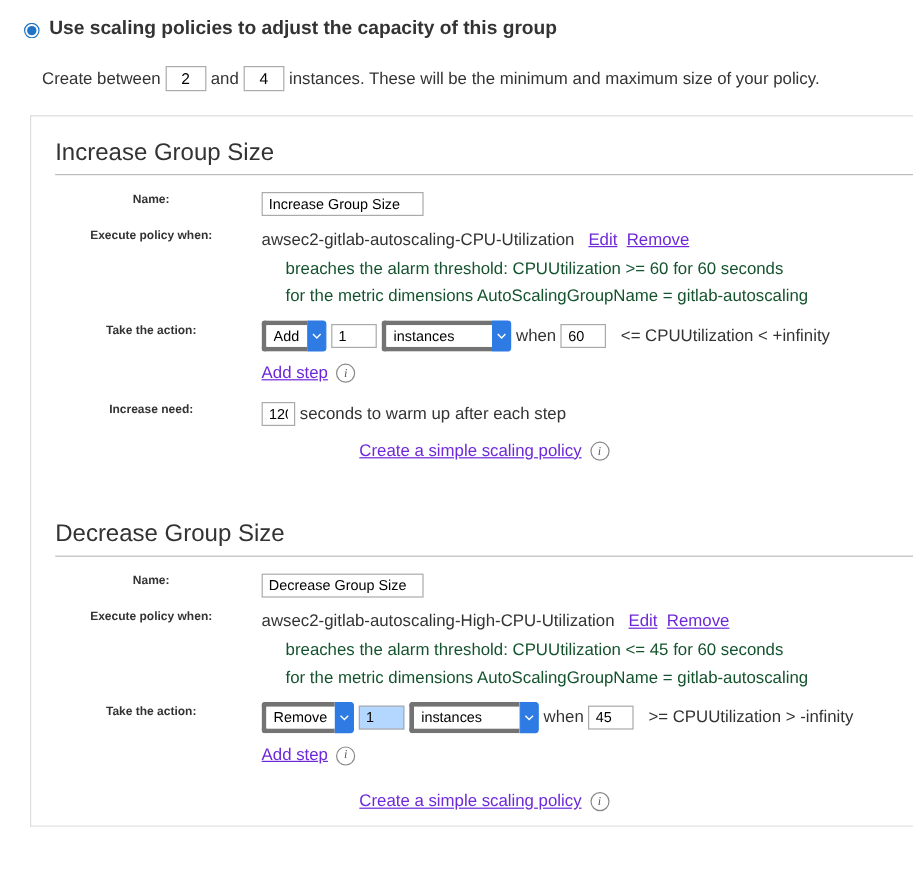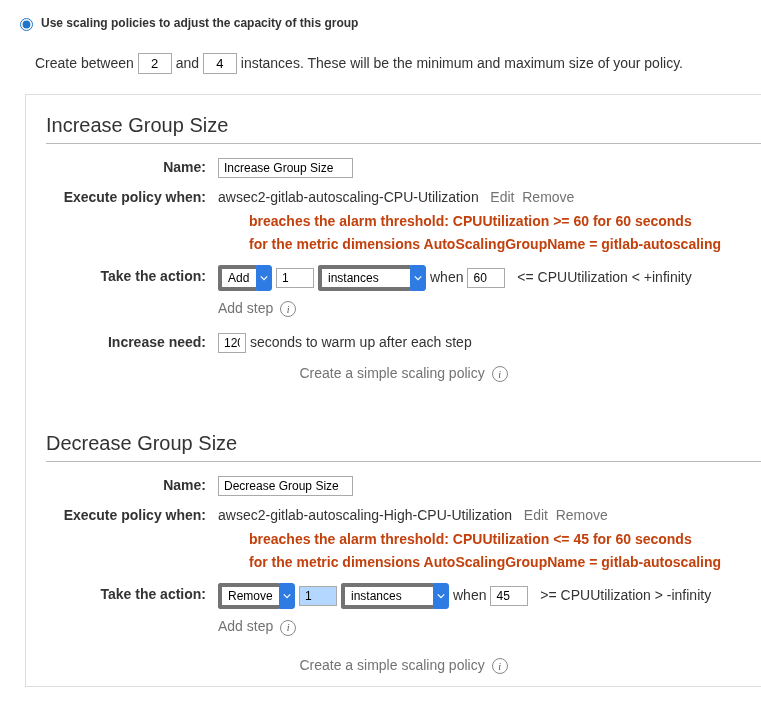--- a/index.html
+++ b/index.html
@@ -6,39 +6,39 @@
   body {
     font-family: -apple-system, BlinkMacSystemFont, "Helvetica Neue", Arial, sans-serif;
     font-size: 13px;
     color: #333;
     margin: 0;
     padding: 15px 0 0 15px;
     background: #fff;
   }
   .radio-row { display: flex; align-items: center; margin-bottom: 22px; }
   .radio-row input[type=radio] { margin-right: 8px; accent-color: #1f74c7; }
-  .radio-label { font-weight: bold; font-size: 12px; }
+  .radio-label { font-weight: bold; font-size: 16px; }
   .scale-line { margin-left: 20px; margin-bottom: 20px; font-size: 14px; }
   .scale-line input { width: 34px; text-align: center; padding: 2px 3px; border: 1px solid #aaa; font-size: 13px; }
   .panel {
     margin-left: 10px;
     border: 1px solid #ddd;
     border-right: none;
     background: #fff;
     padding: 15px 0 8px 20px;
   }
   .section-title {
     font-size: 20px;
     font-weight: 400;
     color: #333;
     margin: 4px 0 2px 0;
   }
   hr.title-hr { border: none; border-top: 1px solid #bbb; margin: 6px 0 12px 0; }
   .row { display: flex; align-items: flex-start; margin-bottom: 6px; }
-  .label-col { width: 172px; text-align: right; font-weight: bold; padding-right: 12px; padding-top: 3px; font-size: 14px; }
+  .label-col { width: 172px; text-align: center; font-weight: bold; padding-right: 12px; padding-top: 3px; font-size: 10px; }
   .value-col { flex: 1; font-size: 14px; line-height: 1.7; }
   .value-col input[type=text] { padding: 2px 5px; border: 1px solid #aaa; font-size: 12px; }
   .name-input { width: 135px; }
   .warmup-input { width: 28px; }
   .small-num { width: 38px; padding: 2px 4px; border: 1px solid #aaa; font-size: 12px; }
   select {
     font-size: 12px;
     padding: 1px 2px;
     border: 4px solid #737373;
     background: #fff;
@@ -58,37 +58,37 @@
   .select-caret {
     display: inline-flex;
     align-items: center;
     justify-content: center;
     width: 16px;
     background: #2e7be4;
     border: 1px solid #2e7be4;
     border-radius: 0 3px 3px 0;
   }
   .select-caret svg { width: 8px; height: 8px; }
-  .link { color: #737373; cursor: pointer; }
+  .link { color: #6d28d9; cursor: pointer; text-decoration: underline; }
   .info-icon {
     display: inline-flex;
     align-items: center;
     justify-content: center;
     width: 16px; height: 16px;
     border: 1px solid #888;
     border-radius: 50%;
     font-size: 10px;
     font-style: italic;
     font-family: Georgia, serif;
     color: #555;
     margin-left: 3px;
     vertical-align: middle;
     background: #fff;
   }
-  .sub-indent { margin-left: 31px; color: #c2410c; font-weight: bold; }
+  .sub-indent { margin-left: 20px; color: #14532d; }
   .policy-link { margin: 10px 0 20px 0; font-size: 14px; text-align: center; }
   .action-line select, .action-line input { vertical-align: middle; }
   .action-line { display: flex; align-items: center; flex-wrap: wrap; gap: 4px; }
   .add-step-row { margin-top: 6px; }
   .sel-highlight { background: #b3d7ff; }
   .spacer { height: 26px; }
 </style>
 </head>
 <body>
 

